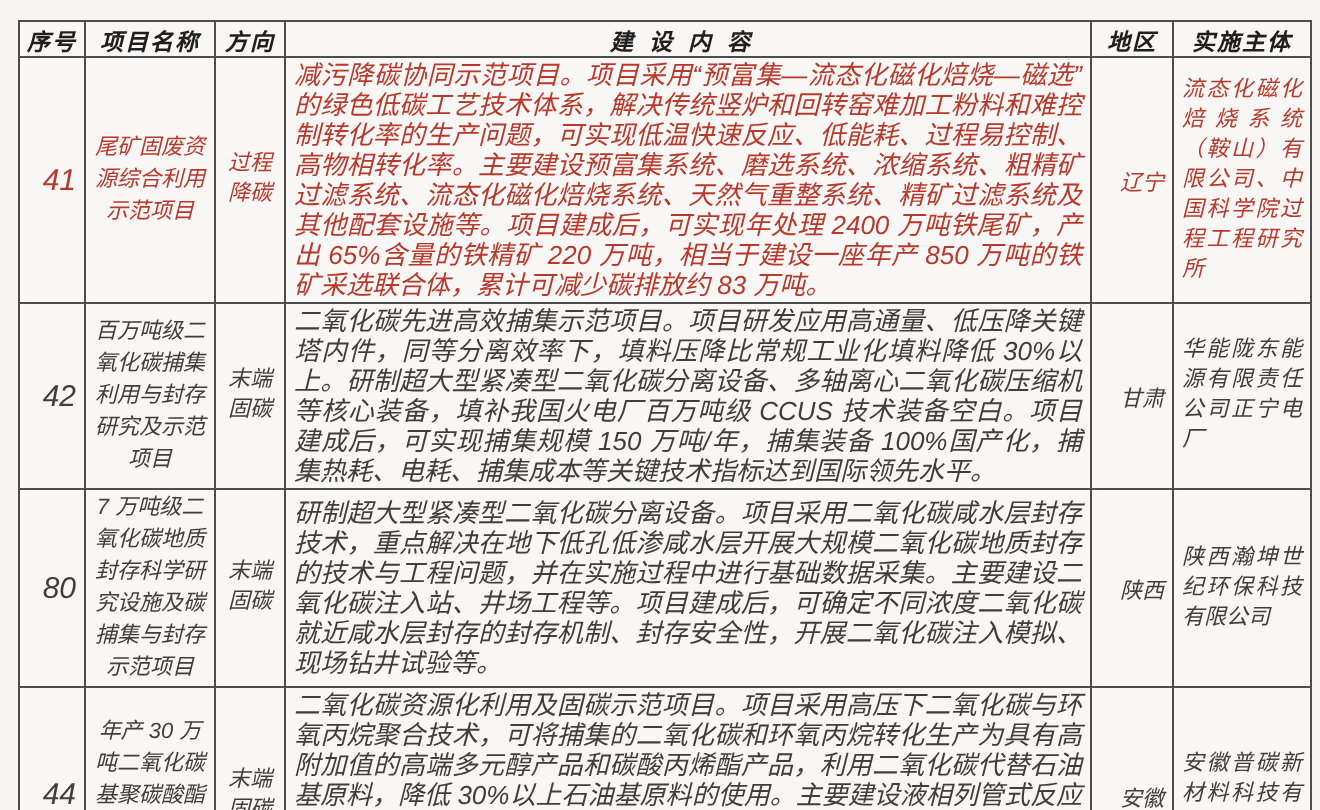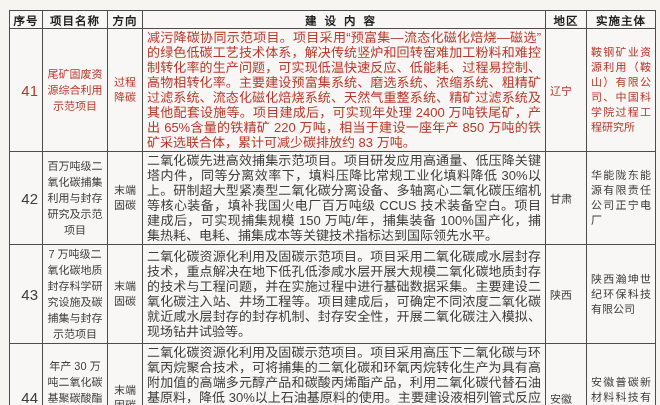--- a/index.html
+++ b/index.html
@@ -26,20 +26,21 @@
     table-layout: fixed;
     background: #f8f7f5;
   }
   table.doc-table th,
   table.doc-table td {
     border: 1px solid #4d4d4d;
     padding: 1px 4px;
     vertical-align: middle;
     box-sizing: border-box;
     overflow: hidden;
+    font-style: italic;
   }
   
   col.c-serial   { width: 33px; }
   col.c-name     { width: 65px; }
   col.c-dir      { width: 35px; }
   col.c-content  { width: 403px; }
   col.c-region   { width: 41px; }
   col.c-entity   { width: 69px; }
 
   tr.header-row { height: 18px; }
@@ -77,21 +78,21 @@
     padding: 1px 6px;
   }
   td.cell-content {
     text-align: justify;
     text-justify: inter-ideograph;
     font-size: 13px;
     line-height: 15px;
     padding: 2px 5px 2px 6px;
   }
   td.cell-region {
-    text-align: left;
+    text-align: right;
     font-size: 11px;
   }
   td.cell-entity {
     text-align: justify;
     font-size: 11px;
     line-height: 15px;
     padding: 2px 5px;
   }
   
   tr.data-row td { color: #3e3e3e; }
@@ -120,37 +121,37 @@
         <th>地区</th>
         <th>实施主体</th>
       </tr>
 
       <tr class="data-row row-41 row-highlight">
         <td class="cell-serial">41</td>
         <td class="cell-name">尾矿固废资源综合利用示范项目</td>
         <td class="cell-dir">过程降碳</td>
         <td class="cell-content">减污降碳协同示范项目。项目采用“预富集—流态化磁化焙烧—磁选”的绿色低碳工艺技术体系，解决传统竖炉和回转窑难加工粉料和难控制转化率的生产问题，可实现低温快速反应、低能耗、过程易控制、高物相转化率。主要建设预富集系统、磨选系统、浓缩系统、粗精矿过滤系统、流态化磁化焙烧系统、天然气重整系统、精矿过滤系统及其他配套设施等。项目建成后，可实现年处理 2400 万吨铁尾矿，产出 65%含量的铁精矿 220 万吨，相当于建设一座年产 850 万吨的铁矿采选联合体，累计可减少碳排放约 83 万吨。</td>
         <td class="cell-region">辽宁</td>
-        <td class="cell-entity">鞍钢矿业资源利用（鞍山）有限公司、中国科学院过程工程研究所</td>
+        <td class="cell-entity">流态化磁化焙烧系统（鞍山）有限公司、中国科学院过程工程研究所</td>
       </tr>
 
       <tr class="data-row row-42">
         <td class="cell-serial">42</td>
         <td class="cell-name">百万吨级二氧化碳捕集利用与封存研究及示范项目</td>
         <td class="cell-dir">末端固碳</td>
         <td class="cell-content">二氧化碳先进高效捕集示范项目。项目研发应用高通量、低压降关键塔内件，同等分离效率下，填料压降比常规工业化填料降低 30%以上。研制超大型紧凑型二氧化碳分离设备、多轴离心二氧化碳压缩机等核心装备，填补我国火电厂百万吨级 CCUS 技术装备空白。项目建成后，可实现捕集规模 150 万吨/年，捕集装备 100%国产化，捕集热耗、电耗、捕集成本等关键技术指标达到国际领先水平。</td>
         <td class="cell-region">甘肃</td>
         <td class="cell-entity">华能陇东能源有限责任公司正宁电厂</td>
       </tr>
 
       <tr class="data-row row-43">
-        <td class="cell-serial">43</td>
+        <td class="cell-serial">80</td>
         <td class="cell-name">7 万吨级二氧化碳地质封存科学研究设施及碳捕集与封存示范项目</td>
         <td class="cell-dir">末端固碳</td>
-        <td class="cell-content">二氧化碳资源化利用及固碳示范项目。项目采用二氧化碳咸水层封存技术，重点解决在地下低孔低渗咸水层开展大规模二氧化碳地质封存的技术与工程问题，并在实施过程中进行基础数据采集。主要建设二氧化碳注入站、井场工程等。项目建成后，可确定不同浓度二氧化碳就近咸水层封存的封存机制、封存安全性，开展二氧化碳注入模拟、现场钻井试验等。</td>
+        <td class="cell-content">研制超大型紧凑型二氧化碳分离设备。项目采用二氧化碳咸水层封存技术，重点解决在地下低孔低渗咸水层开展大规模二氧化碳地质封存的技术与工程问题，并在实施过程中进行基础数据采集。主要建设二氧化碳注入站、井场工程等。项目建成后，可确定不同浓度二氧化碳就近咸水层封存的封存机制、封存安全性，开展二氧化碳注入模拟、现场钻井试验等。</td>
         <td class="cell-region">陕西</td>
         <td class="cell-entity">陕西瀚坤世纪环保科技有限公司</td>
       </tr>
 
       <tr class="data-row row-44">
         <td class="cell-serial">44</td>
         <td class="cell-name">年产 30 万吨二氧化碳基聚碳酸酯多元醇项目（一期）</td>
         <td class="cell-dir">末端固碳</td>
         <td class="cell-content">二氧化碳资源化利用及固碳示范项目。项目采用高压下二氧化碳与环氧丙烷聚合技术，可将捕集的二氧化碳和环氧丙烷转化生产为具有高附加值的高端多元醇产品和碳酸丙烯酯产品，利用二氧化碳代替石油基原料，降低 30%以上石油基原料的使用。主要建设液相列管式反应器、二氧化碳压缩机等。一期项目建成后，年产 5 万吨二氧化碳基聚碳酸酯多元醇，可以直接应用于聚氨酯领域，每年可有效利用二氧化碳约 2.6 万吨。</td>
         <td class="cell-region">安徽</td>

